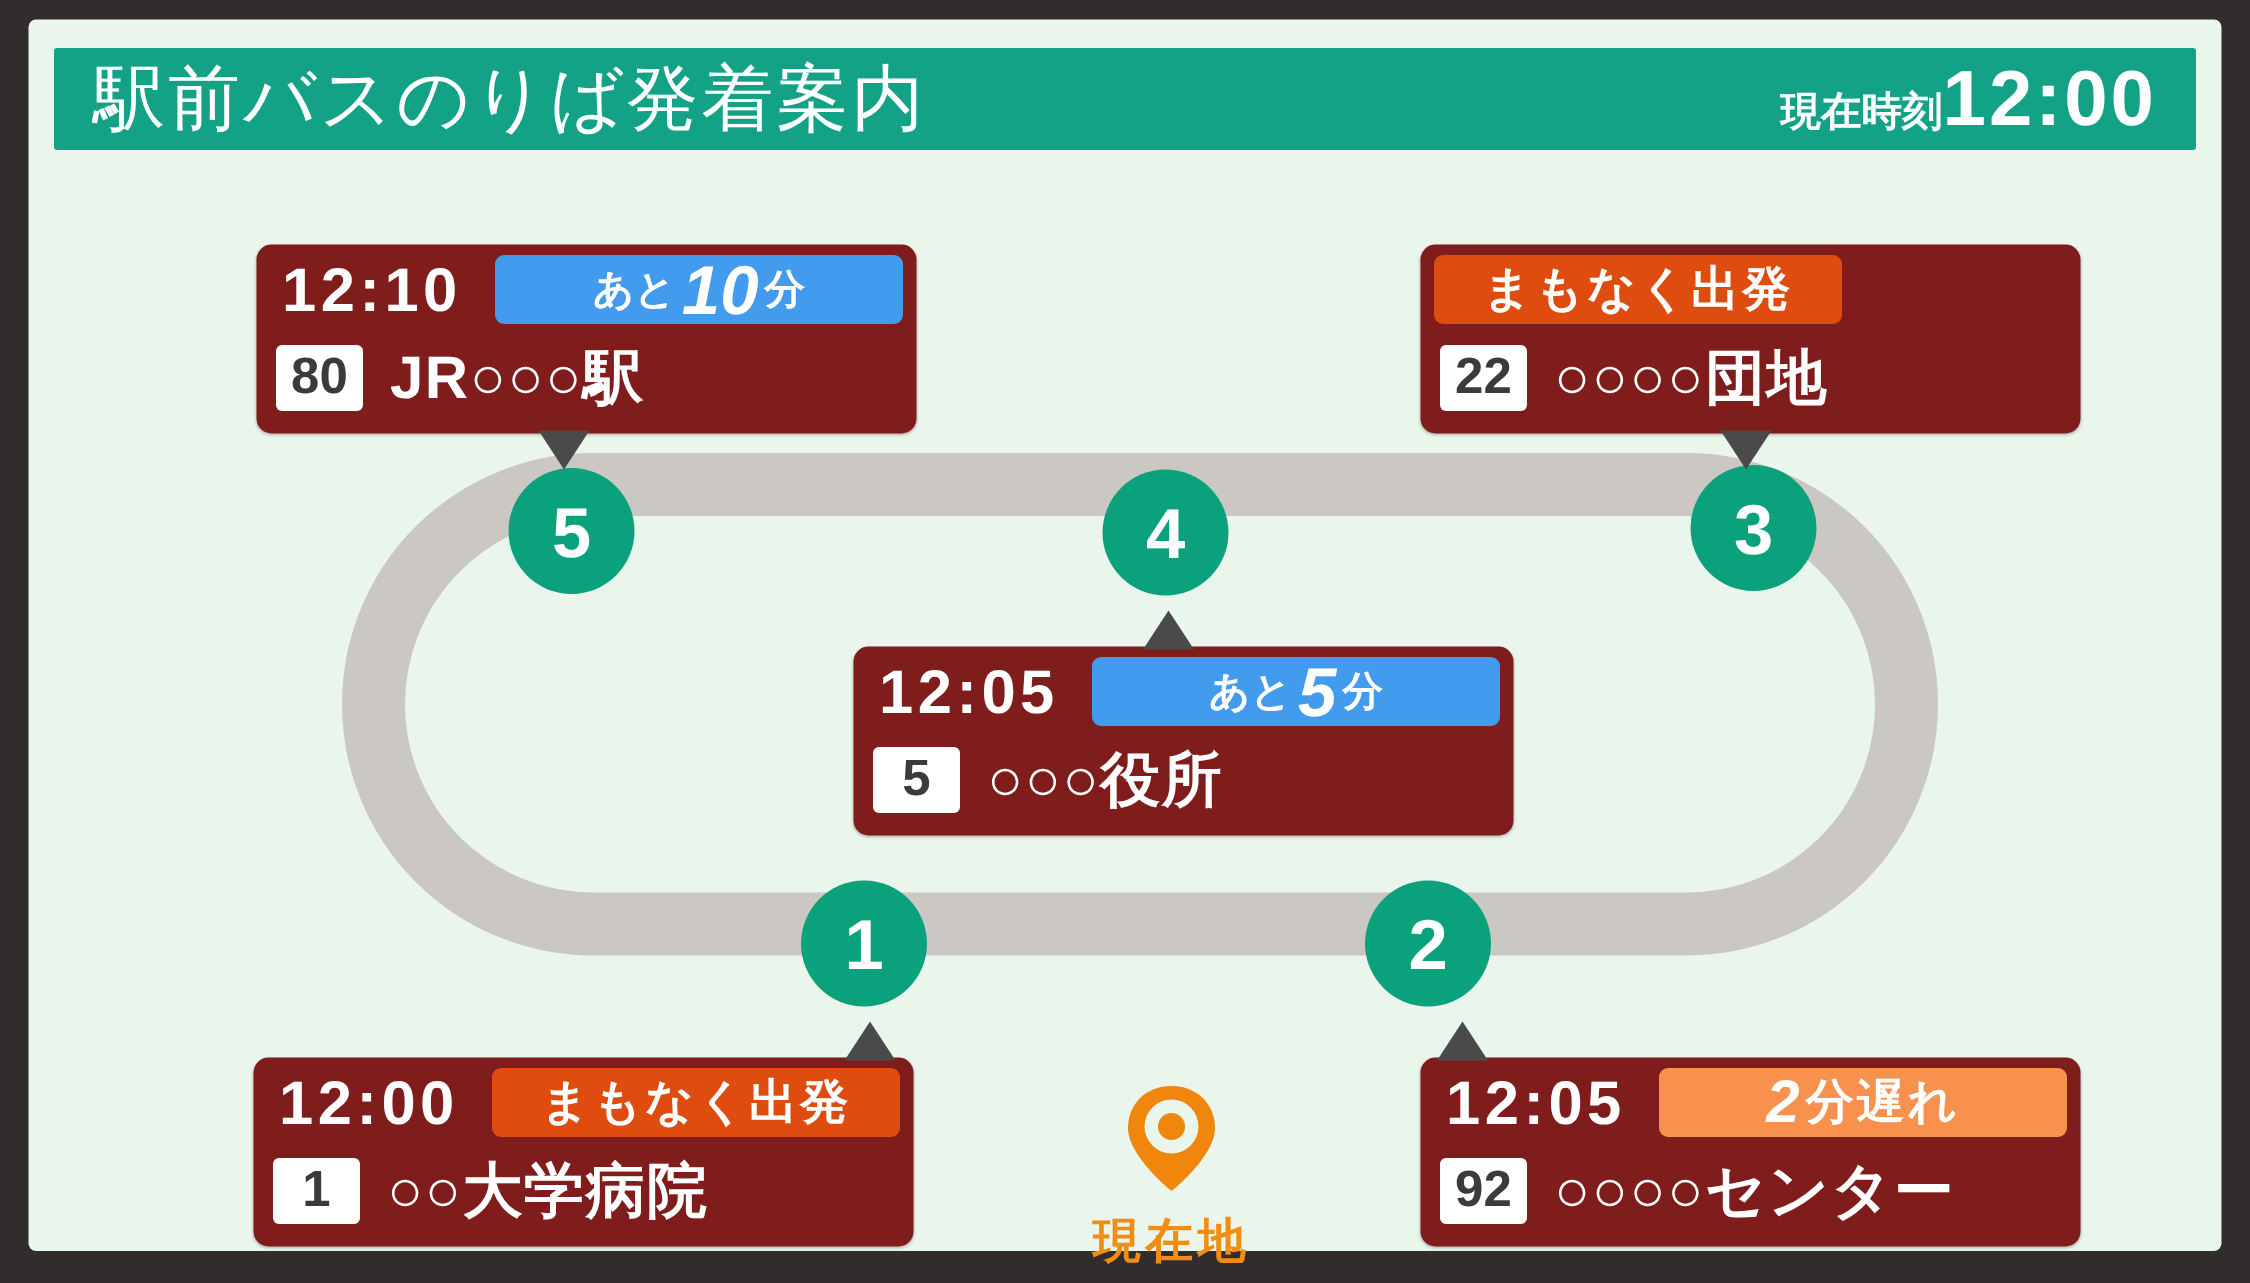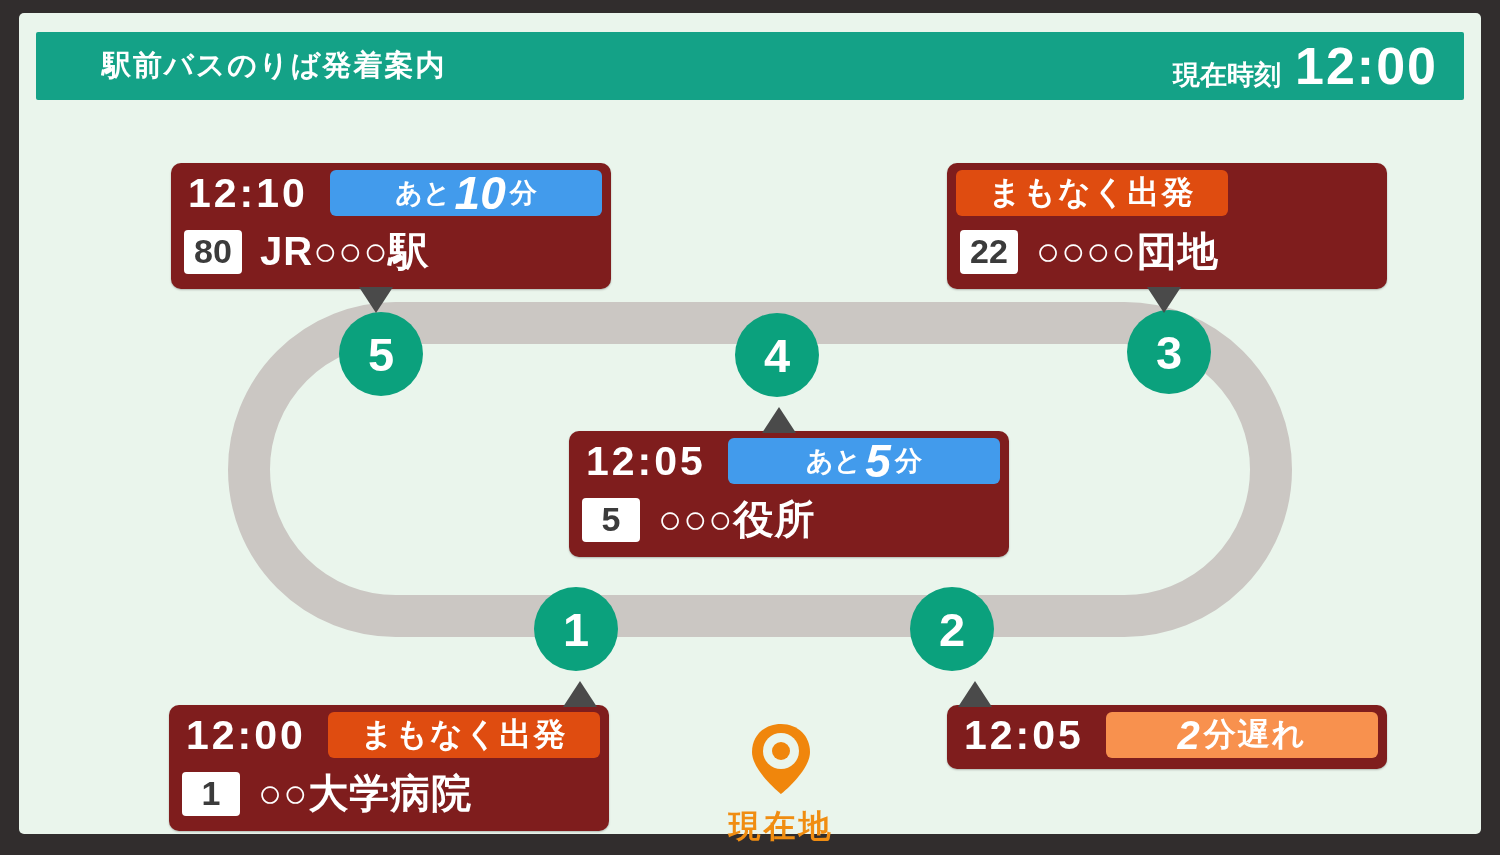--- a/index.html
+++ b/index.html
@@ -3,22 +3,22 @@
 <meta charset="utf-8">
 <style>
   html,body{margin:0;padding:0;background:#312d2d;}
   *{box-sizing:border-box;font-family:"Liberation Sans","DejaVu Sans",sans-serif;}
   #stage{position:relative;width:1500px;height:855px;background:#312d2d;overflow:hidden;}
   #panel{position:absolute;left:19px;top:13px;right:19px;bottom:21px;background:#eaf5ec;border-radius:5px;}
 
   
   #header-bar{position:absolute;left:17px;top:19px;right:17px;height:68px;background:#14a287;
     display:flex;align-items:center;justify-content:space-between;padding:0 26px;border-radius:2px;}
-  .hdr-title{color:#fff;font-size:29px;font-weight:bold;letter-spacing:2px;margin-left:40px;}
-  .clock{display:flex;align-items:baseline;gap:14px;color:#fff;}
+  .hdr-title{color:#fff;font-size:48px;font-weight:normal;letter-spacing:2px;}
+  .clock{display:flex;align-items:baseline;color:#fff;}
   .clock-label{font-size:27px;font-weight:bold;}
   .clock-time{font-size:52px;font-weight:bold;letter-spacing:2px;line-height:1;}
 
   
   #track{position:absolute;left:209px;top:289px;width:1064px;height:335px;
     border:42px solid #cbc7c3;border-radius:168px;}
 
   
   .stop-circle{position:absolute;width:84px;height:84px;border-radius:50%;background:#0ba17d;
     color:#fff;font-size:47px;font-weight:bold;display:flex;align-items:center;justify-content:center;z-index:2;}
@@ -140,20 +140,24 @@
     </div>
 
     <div class="card" style="left:928px;top:692px;">
       <div class="card-row1">
         <span class="card-time">12:05</span>
         <span class="badge badge-orange">
           <span class="badge-big" style="font-size:40px;">2</span>
           <span class="badge-plain">分遅れ</span>
         </span>
       </div>
+      <div class="card-row2">
+        <span class="route-box">92</span>
+        <span class="dest">○○○○センター</span>
+      </div>
       <div class="tail tail-up" style="left:11px;"></div>
     </div>
 
     <div id="current-location">
       <svg width="76" height="76" viewBox="0 0 76 76">
         <path d="M38 3 C21 3 9 15 9 31 C9 50 38 73 38 73 C38 73 67 50 67 31 C67 15 55 3 38 3 Z" fill="#f0860c"></path>
         <circle cx="38" cy="30" r="18" fill="#eaf5ec"></circle>
         <circle cx="38" cy="30" r="9" fill="#f0860c"></circle>
       </svg>
       <div class="loc-label">現在地</div>

